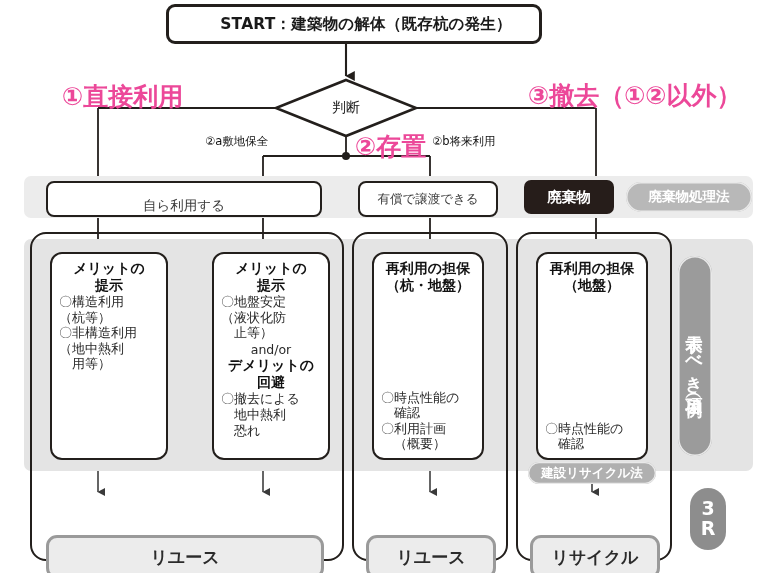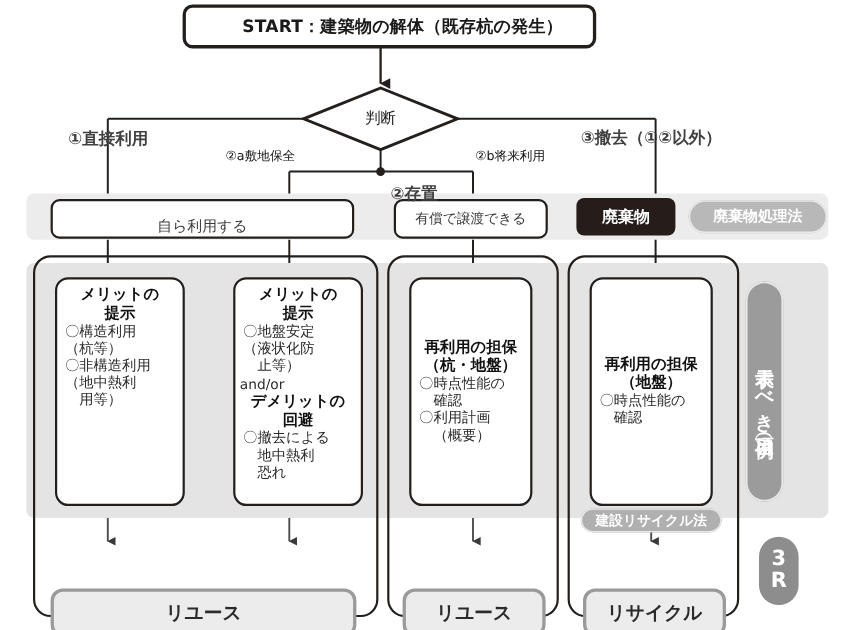--- a/index.html
+++ b/index.html
@@ -34,21 +34,21 @@
 
   
   .diamond-wrap{left:276px;top:80px;width:140px;height:56px;z-index:6;}
   .diamond-label{
     position:absolute;left:0;top:0;width:140px;height:56px;
     display:flex;align-items:center;justify-content:center;
     font-size:14px;font-weight:500;color:#1a1a1a;
   }
 
   
-  .cap-big{font-size:15px;font-weight:bold;color:#404040;white-space:nowrap;z-index:6;margin-top:37px;}
+  .cap-big{font-size:25px;font-weight:bold;color:#ec4899;white-space:nowrap;z-index:6;}
   .cap-sm{font-size:11.5px;color:#111;white-space:nowrap;z-index:6;}
 
   
   .band-top{
     left:24px;top:176px;width:729px;height:42px;
     background:#ececec;border-radius:7px;z-index:1;
   }
   
   .band-mid{
     left:24px;top:239px;width:729px;height:232px;
@@ -85,38 +85,38 @@
     left:626px;top:182px;width:126px;height:30px;
     background:#b8b8b8;border-radius:15px;
     display:flex;align-items:center;justify-content:center;
     color:#ffffff;font-weight:bold;font-size:13.5px;z-index:5;
     box-shadow:inset 0 0 0 1.5px #e9e9e9;
   }
 
   
   .card{
     border:2.6px solid #231f1c;border-radius:12px;background:#fff;
-    z-index:5;display:flex;flex-direction:column;justify-content:center;
+    z-index:5;display:flex;flex-direction:column;justify-content:space-between;
     padding:6px 4px;box-sizing:border-box;
   }
   .c1{left:50px;top:252px;width:118px;height:208px;justify-content:flex-start;}
   .c2{left:212px;top:252px;width:118px;height:208px;justify-content:flex-start;}
   .c3{left:372px;top:252px;width:112px;height:208px;}
   .c4{left:536px;top:252px;width:112px;height:208px;}
 
   .card-title{
     text-align:center;font-weight:bold;font-size:14px;line-height:1.18;
     color:#111;white-space:pre-line;
   }
   .card-body{
     font-size:13px;line-height:1.2;color:#2a2a2a;margin-top:1px;
     white-space:pre-line;padding-left:3px;
   }
   .card-mid{
-    font-size:12.5px;line-height:1.25;color:#2a2a2a;margin-top:1px;
+    text-align:center;font-size:12.5px;line-height:1.25;color:#2a2a2a;margin-top:1px;
   }
 
   
   .rlaw-chip{
     left:528px;top:462px;width:128px;height:22px;
     background:#b0b0b0;border-radius:11px;
     display:flex;align-items:center;justify-content:center;
     color:#ffffff;font-weight:bold;font-size:12.5px;z-index:6;
     box-shadow:inset 0 0 0 1.3px #e9e9e9;
   }

